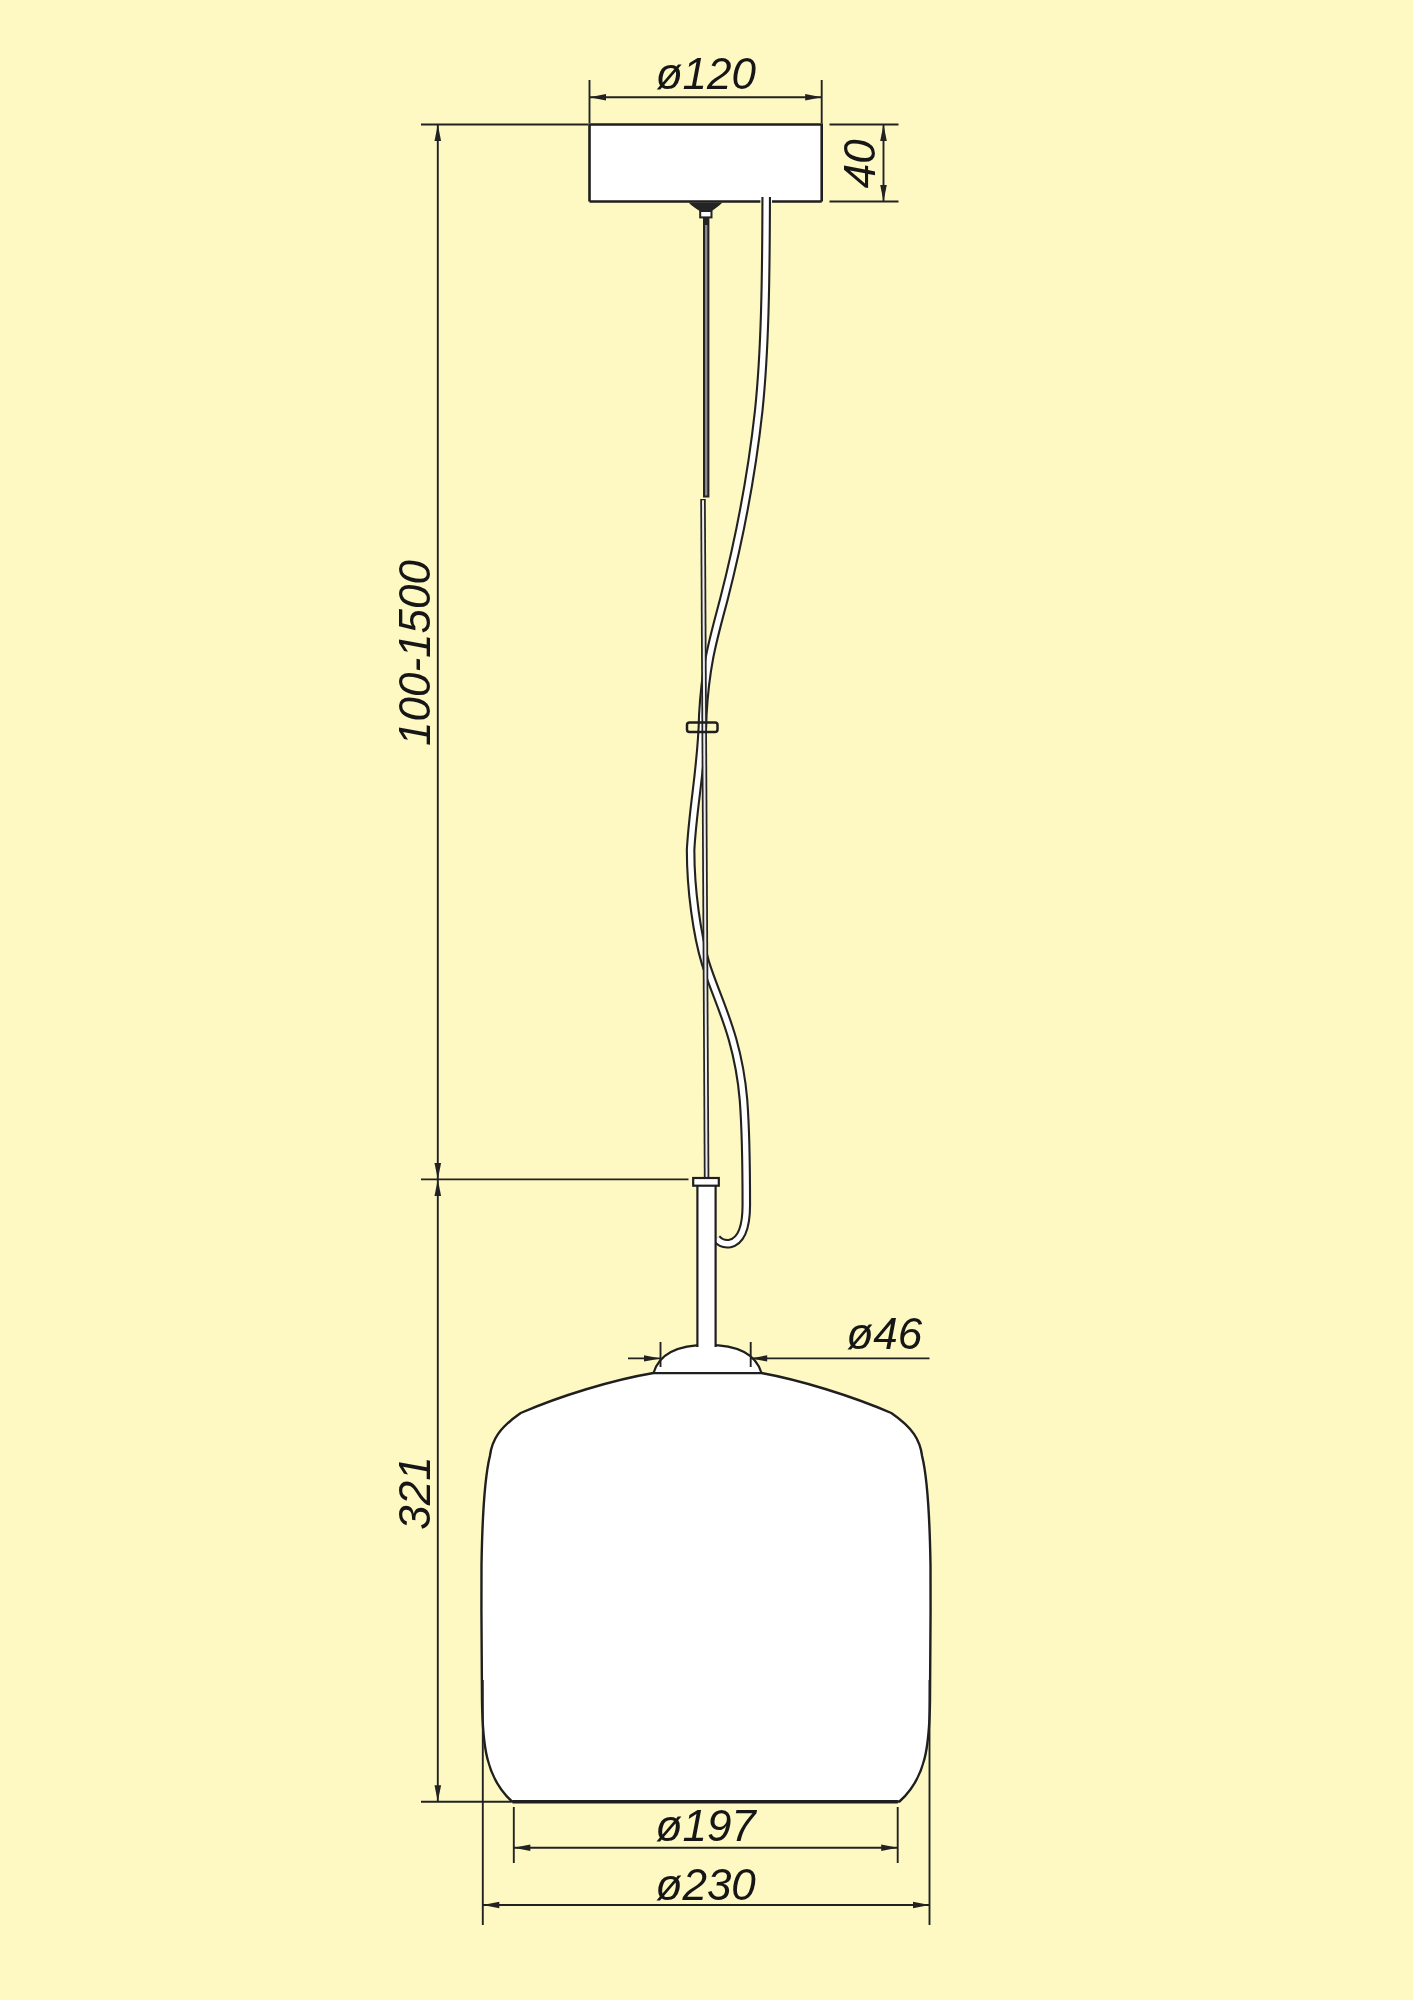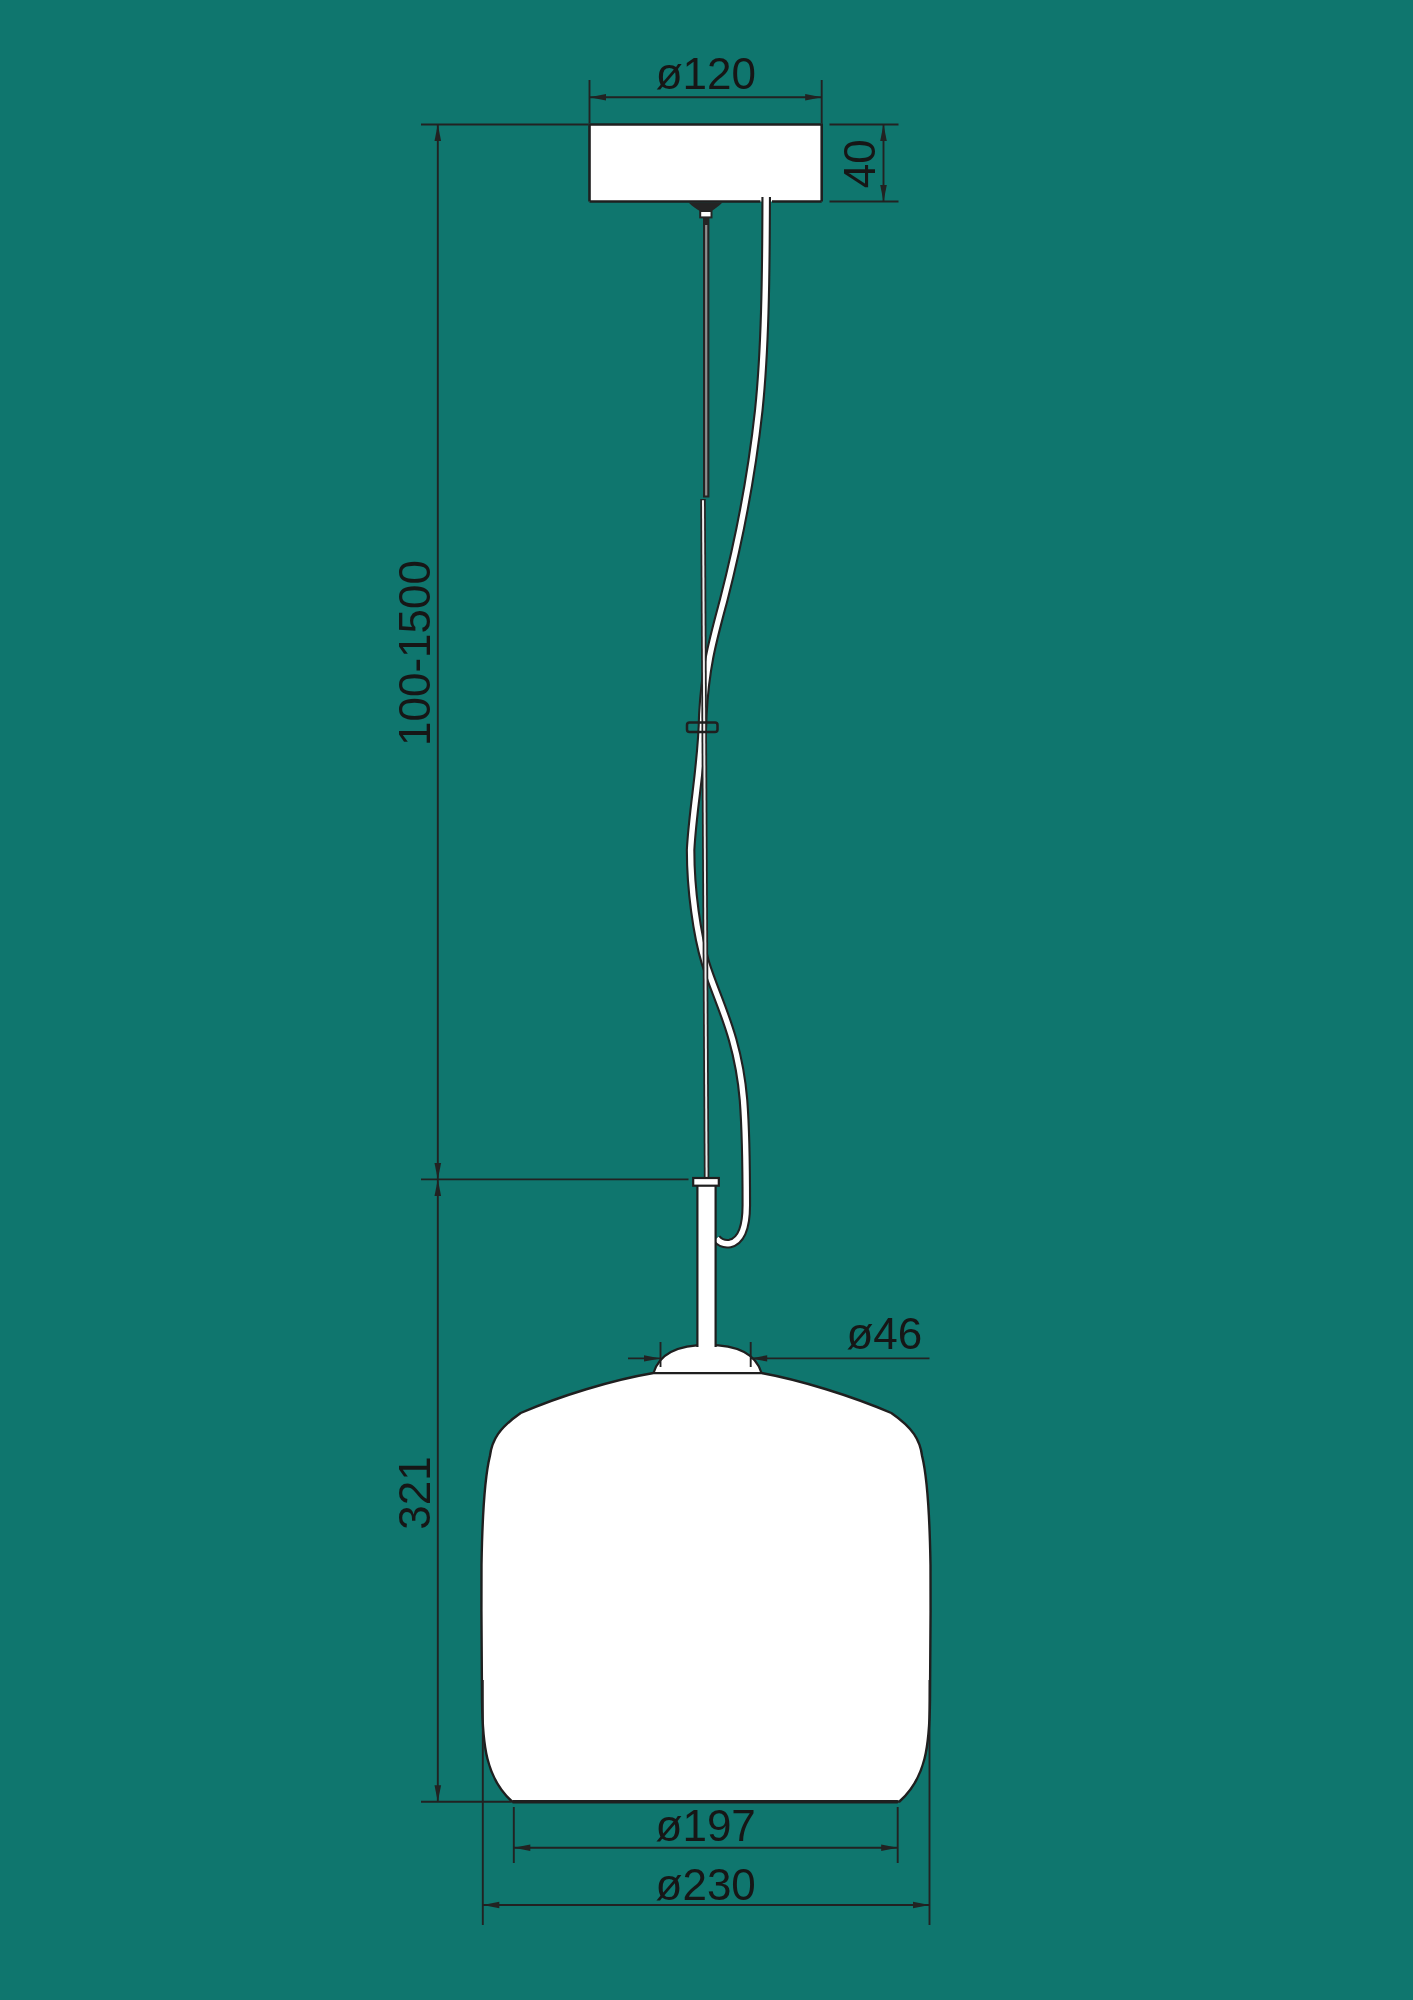--- a/index.html
+++ b/index.html
@@ -1,16 +1,16 @@
 <!DOCTYPE html>
 <html><head>
 <meta charset="utf-8">
 <style>
 html,body{margin:0;padding:0;background:#ffffff;}
-#page{position:relative;width:1413px;height:2000px;background:#0f766e;overflow:hidden;}
+#page{position:relative;width:1413px;height:2000px;background:#fef9c3;overflow:hidden;font-style:italic;}
 svg{position:absolute;left:0;top:0;filter:blur(0.5px);}
 text{font-family:"Liberation Sans",sans-serif;fill:#161616;}
 </style>
 </head>
 <body>
 <div id="page">
 <svg width="1413" height="2000" viewBox="0 0 1413 2000">
 
   <g>
     <rect x="589.5" y="124.5" width="232.2" height="77" fill="#ffffff" stroke="none"></rect>

